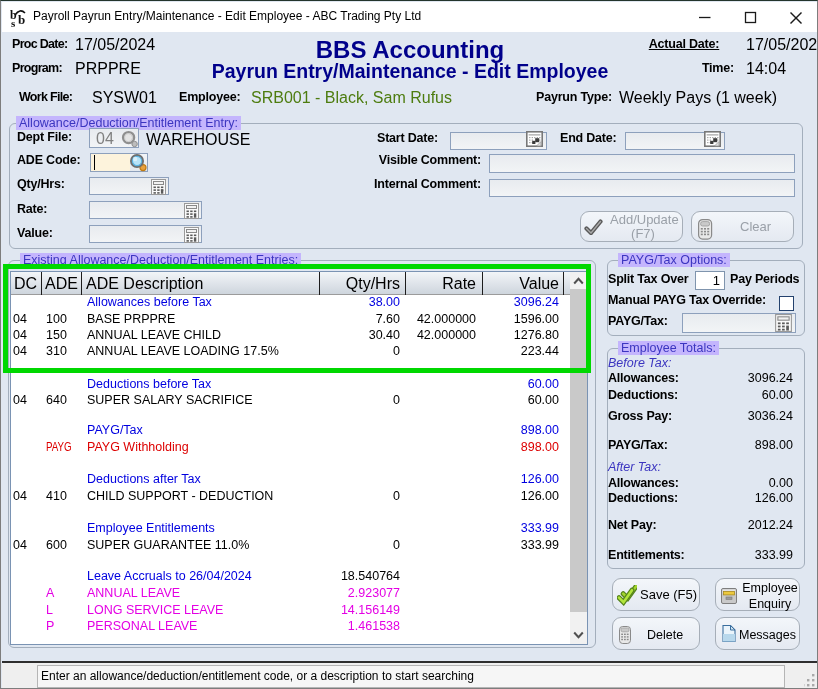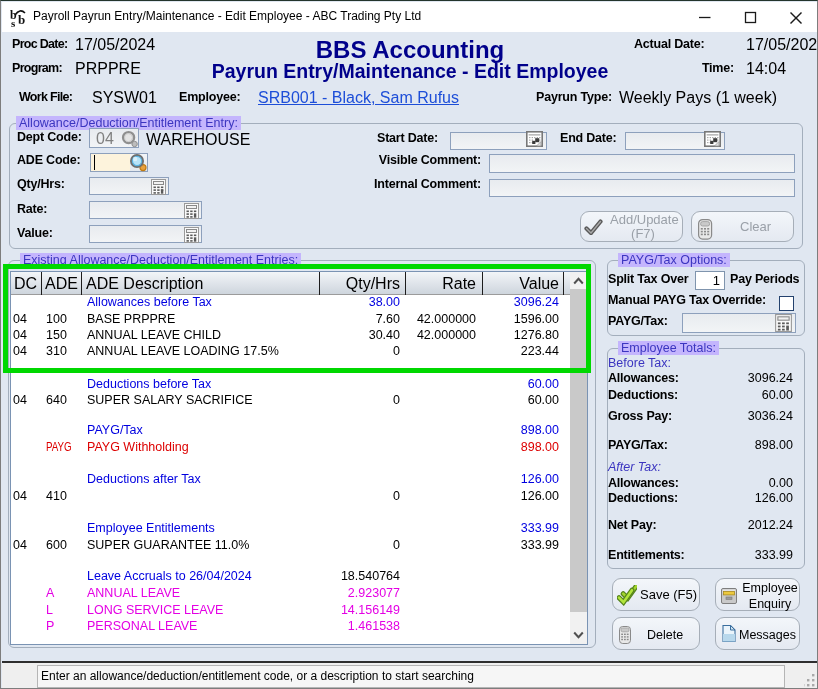--- a/index.html
+++ b/index.html
@@ -52,35 +52,35 @@
     </svg>
   </div>
   <div id="client">
 
   <div class="t13b" style="left:10px;top:5px;letter-spacing:-0.7px;">Proc Date:</div>
   <div class="t13" style="left:73px;top:5px;">17/05/2024</div>
   <div class="t13b" style="left:10px;top:29px;letter-spacing:-0.7px;">Program:</div>
   <div class="t13" style="left:73px;top:29px;">PRPPRE</div>
   <div class="abs" style="left:0;top:28px;width:816px;text-align:center;font-size:19.5px;font-weight:bold;color:#00008b;">Payrun Entry/Maintenance - Edit Employee</div>
   <div class="abs" style="left:0;top:4px;width:816px;text-align:center;font-size:24px;font-weight:bold;color:#00008b;">BBS Accounting</div>
-  <div class="t13b" style="left:632px;top:5px;width:100px;text-align:left;">Actual Date:</div>
+  <div class="t13b" style="left:632px;top:5px;width:100px;text-align:center;text-decoration:underline;">Actual Date:</div>
   <div class="t13" style="left:744px;top:5px;">17/05/2024</div>
   <div class="t13b" style="left:632px;top:29px;width:100px;text-align:right;">Time:</div>
   <div class="t13" style="left:744px;top:29px;">14:04</div>
   <div class="t13b" style="left:17px;top:58px;letter-spacing:-0.7px;">Work File:</div>
   <div class="t13" style="left:90px;top:58px;">SYSW01</div>
   <div class="t13b" style="left:177px;top:58px;">Employee:</div>
-  <div class="t13" style="left:256px;top:58px;color:#1d4ed8;text-decoration:underline;">SRB001 - Black, Sam Rufus</div>
+  <div class="t13" style="left:249px;top:58px;color:#4d7c0f;">SRB001 - Black, Sam Rufus</div>
   <div class="t13b" style="left:534px;top:58px;">Payrun Type:</div>
   <div class="t13" style="left:617px;top:58px;">Weekly Pays (1 week)</div>
 
   <div class="grp" style="left:7px;top:91px;width:794px;height:126px;"></div>
   <div class="glbl" style="left:14px;top:84px;">Allowance/Deduction/Entitlement Entry:</div>
 
-  <div class="t13b" style="left:15px;top:98px;">Dept Code:</div>
+  <div class="t13b" style="left:15px;top:98px;">Dept File:</div>
   <div class="inp" style="left:87px;top:96px;width:50px;height:20px;"></div>
   <div class="t13" style="left:94px;top:99px;color:#808080;">04</div>
   <div class="t13" style="left:144px;top:100px;">WAREHOUSE</div>
   <div class="t13b" style="left:15px;top:121px;">ADE Code:</div>
   <div class="inp" style="left:88px;top:121px;width:58px;height:19px;background:#fdf3dc;"></div>
   <div class="abs" style="left:92px;top:123px;width:1px;height:15px;background:#000;"></div>
   <div class="t13b" style="left:15px;top:145px;">Qty/Hrs:</div>
   <div class="inp" style="left:87px;top:145px;width:80px;height:18px;"></div>
   <div class="t13b" style="left:15px;top:170px;">Rate:</div>
   <div class="inp" style="left:87px;top:169px;width:113px;height:18px;"></div>
@@ -167,20 +167,21 @@
           <i class="de">PAYG Withholding</i>
           <i class="vl">898.00</i>
         </div>
     <div class="row blue" style="top:199px;">
           <i class="de">Deductions after Tax</i>
           <i class="vl">126.00</i>
         </div>
     <div class="row" style="top:216px;">
           <i class="dc">04</i>
           <i class="ad">410</i>
+          <i class="de">CHILD SUPPORT - DEDUCTION</i>
           <i class="qt">0</i>
           <i class="vl">126.00</i>
         </div>
     <div class="row blue" style="top:248px;">
           <i class="de">Employee Entitlements</i>
           <i class="vl">333.99</i>
         </div>
     <div class="row" style="top:265px;">
           <i class="dc">04</i>
           <i class="ad">600</i>
@@ -226,21 +227,21 @@
   <div class="t13b" style="left:606px;top:240px;">Split Tax Over</div>
   <div class="abs" style="left:693px;top:239px;width:30px;height:19px;background:#fff;border:1px solid #7f94ad;font-size:13px;line-height:17px;text-align:right;padding-right:4px;">1</div>
   <div class="t13b" style="left:728px;top:240px;">Pay Periods</div>
   <div class="t13b" style="left:606px;top:261px;">Manual PAYG Tax Override:</div>
   <div class="abs" style="left:777px;top:264px;width:15px;height:15px;background:#fff;border:1px solid #24426e;"></div>
   <div class="t13b" style="left:606px;top:282px;">PAYG/Tax:</div>
   <div class="inp" style="left:680px;top:281px;width:114px;height:20px;"></div>
 
   <div class="grp" style="left:605px;top:316px;width:198px;height:221px;"></div>
   <div class="glbl" style="left:616px;top:309px;">Employee Totals:</div>
-  <div class="abs" style="left:606px;top:324px;font-size:12.5px;color:#3b35c0;">Before Tax:</div>
+  <div class="abs" style="left:606px;top:324px;font-size:12.5px;font-style:italic;color:#3b35c0;">Before Tax:</div>
   <div class="tot" style="top:339px;">Allowances:</div>
       <div class="tval" style="top:339px;">3096.24</div>
   <div class="tot" style="top:356px;">Deductions:</div>
       <div class="tval" style="top:356px;">60.00</div>
   <div class="tot" style="top:377px;">Gross Pay:</div>
       <div class="tval" style="top:377px;">3036.24</div>
   <div class="tot" style="top:406px;">PAYG/Tax:</div>
       <div class="tval" style="top:406px;">898.00</div>
   <div class="abs" style="left:606px;top:428px;font-size:12.5px;font-style:italic;color:#3b35c0;">After Tax:</div>
   <div class="tot" style="top:444px;">Allowances:</div>

